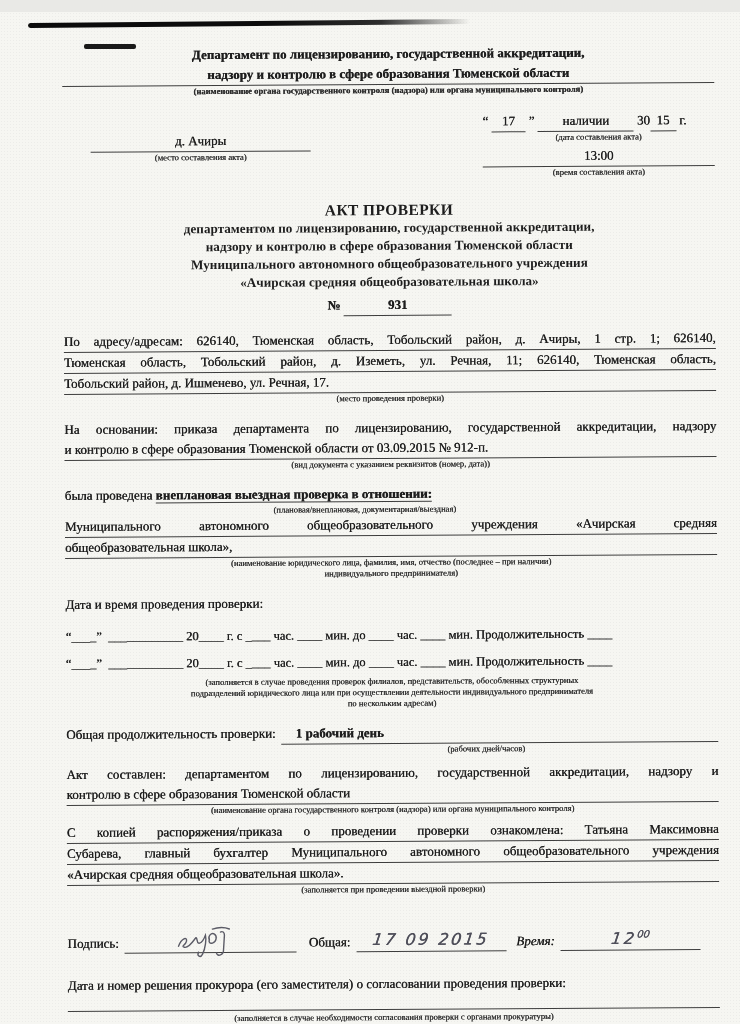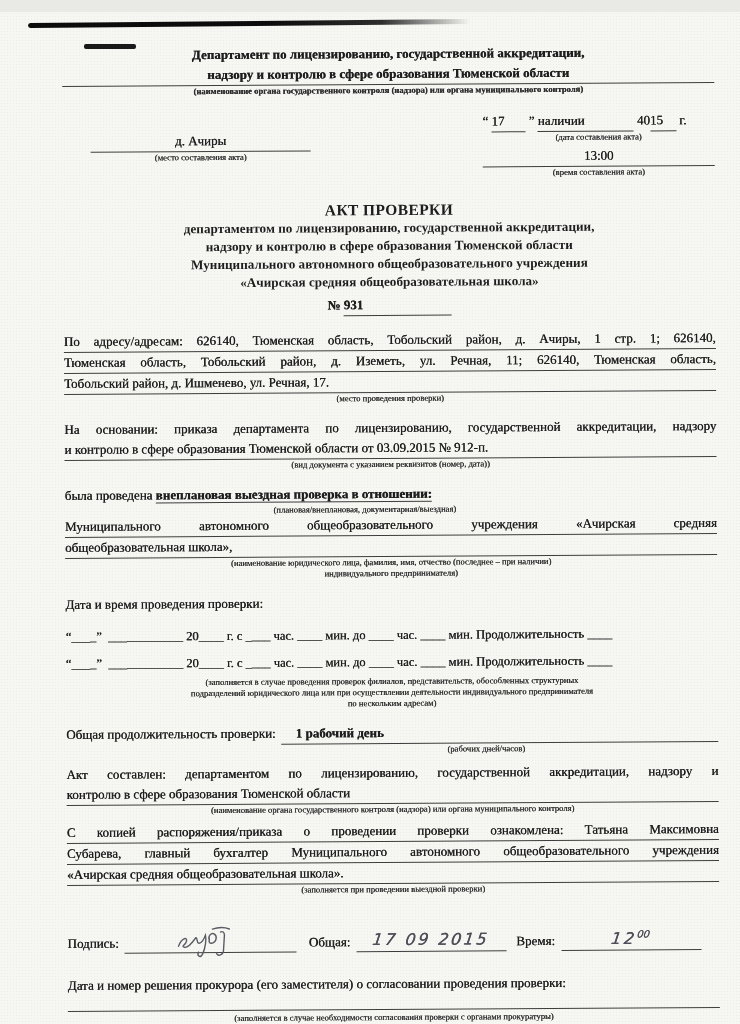--- a/index.html
+++ b/index.html
@@ -16,21 +16,21 @@
       transform:rotate(-0.5deg);}
   .a2{top:32px;left:84px;width:52px;height:5px;border-radius:2px;background:#191919;}
   .content{position:absolute;top:34px;left:62px;width:652px;transform:rotate(-0.35deg);transform-origin:top left;}
   .line{font-size:13px;line-height:20px;text-shadow:0.3px 0 0 currentColor;}
   .sm{font-size:12.5px;}
   .b{font-weight:bold;}
   .center{text-align:center;}
   .j{text-align:justify;text-align-last:justify;}
   .u{border-bottom:1.4px solid #3d3d3d;}
   .cap{font-size:8.6px;line-height:11px;color:#2e2e2e;text-align:center;text-shadow:0.2px 0 0 currentColor;}
-  .iu{display:inline-block;text-align:left;border-bottom:1.4px solid #3d3d3d;}
+  .iu{display:inline-block;text-align:center;border-bottom:1.4px solid #3d3d3d;}
   
   .row-b{display:flex;justify-content:space-between;margin-top:16px;}
   .place-col{width:220px;margin-left:28px;margin-top:18px;}
   .date-col{width:232px;}
   .day{min-width:34px;} .month{min-width:96px;} .year{min-width:26px;font-family:Liberation Serif, serif;}
   .time-band{margin-top:3px;}
   
   .title-main{font-size:15.5px;font-weight:bold;letter-spacing:0.4px;margin-top:22px;}
   .title-sub{font-size:13.2px;line-height:18px;font-weight:bold;}
   .num-line{margin-top:4px;font-weight:bold;}
@@ -65,21 +65,21 @@
       <div class="place-col">
         <div class="line center u">д. Ачиры</div>
         <div class="cap">(место составления акта)</div>
       </div>
       <div class="date-col">
         <div class="line">
           <span>“</span>
           <span class="iu day">17</span>
           <span>”</span>
           <span class="iu month">наличии</span>
-          <span>40</span><span class="iu year">15</span>
+          <span>30</span><span class="iu year">15</span>
           <span>г.</span>
         </div>
         <div class="cap">(дата составления акта)</div>
         <div class="time-band">
           <div class="line center u">13:00</div>
           <div class="cap">(время составления акта)</div>
         </div>
       </div>
     </div>
 
@@ -162,21 +162,21 @@
             <path d="M37 14 C35 10, 39 6, 42 8 C45 10, 44 16, 40 17 C37 18, 36 15, 37 14"></path>
             <path d="M48 6 C50 5, 52 6, 52 9 L51 24 C51 29, 45 31, 44 27"></path>
             <path d="M40 3 C46 1, 52 1, 57 3"></path>
           </g>
         </svg>
       </span>
       <span class="lbl" style="padding-left:12px;">Общая:</span>
       <span class="fld handwrap" style="width:150px;">
         <span class="hand">17 09 2015</span>
       </span>
-      <span class="lbl" style="padding-left:10px;">Время:</span>
+      <span class="lbl" style="padding-left:10px;font-style:italic;">Время:</span>
       <span class="fld handwrap" style="width:140px;">
         <span class="hand"><span>12</span><sup>00</sup></span>
       </span>
     </div>
 
     <div style="margin-top:22px;">
       <div class="line">Дата и номер решения прокурора (его заместителя) о согласовании проведения проверки:</div>
       <div class="blank-line"></div>
       <div class="cap" style="margin-top:2px;">(заполняется в случае необходимости согласования проверки с органами прокуратуры)</div>
     </div>

